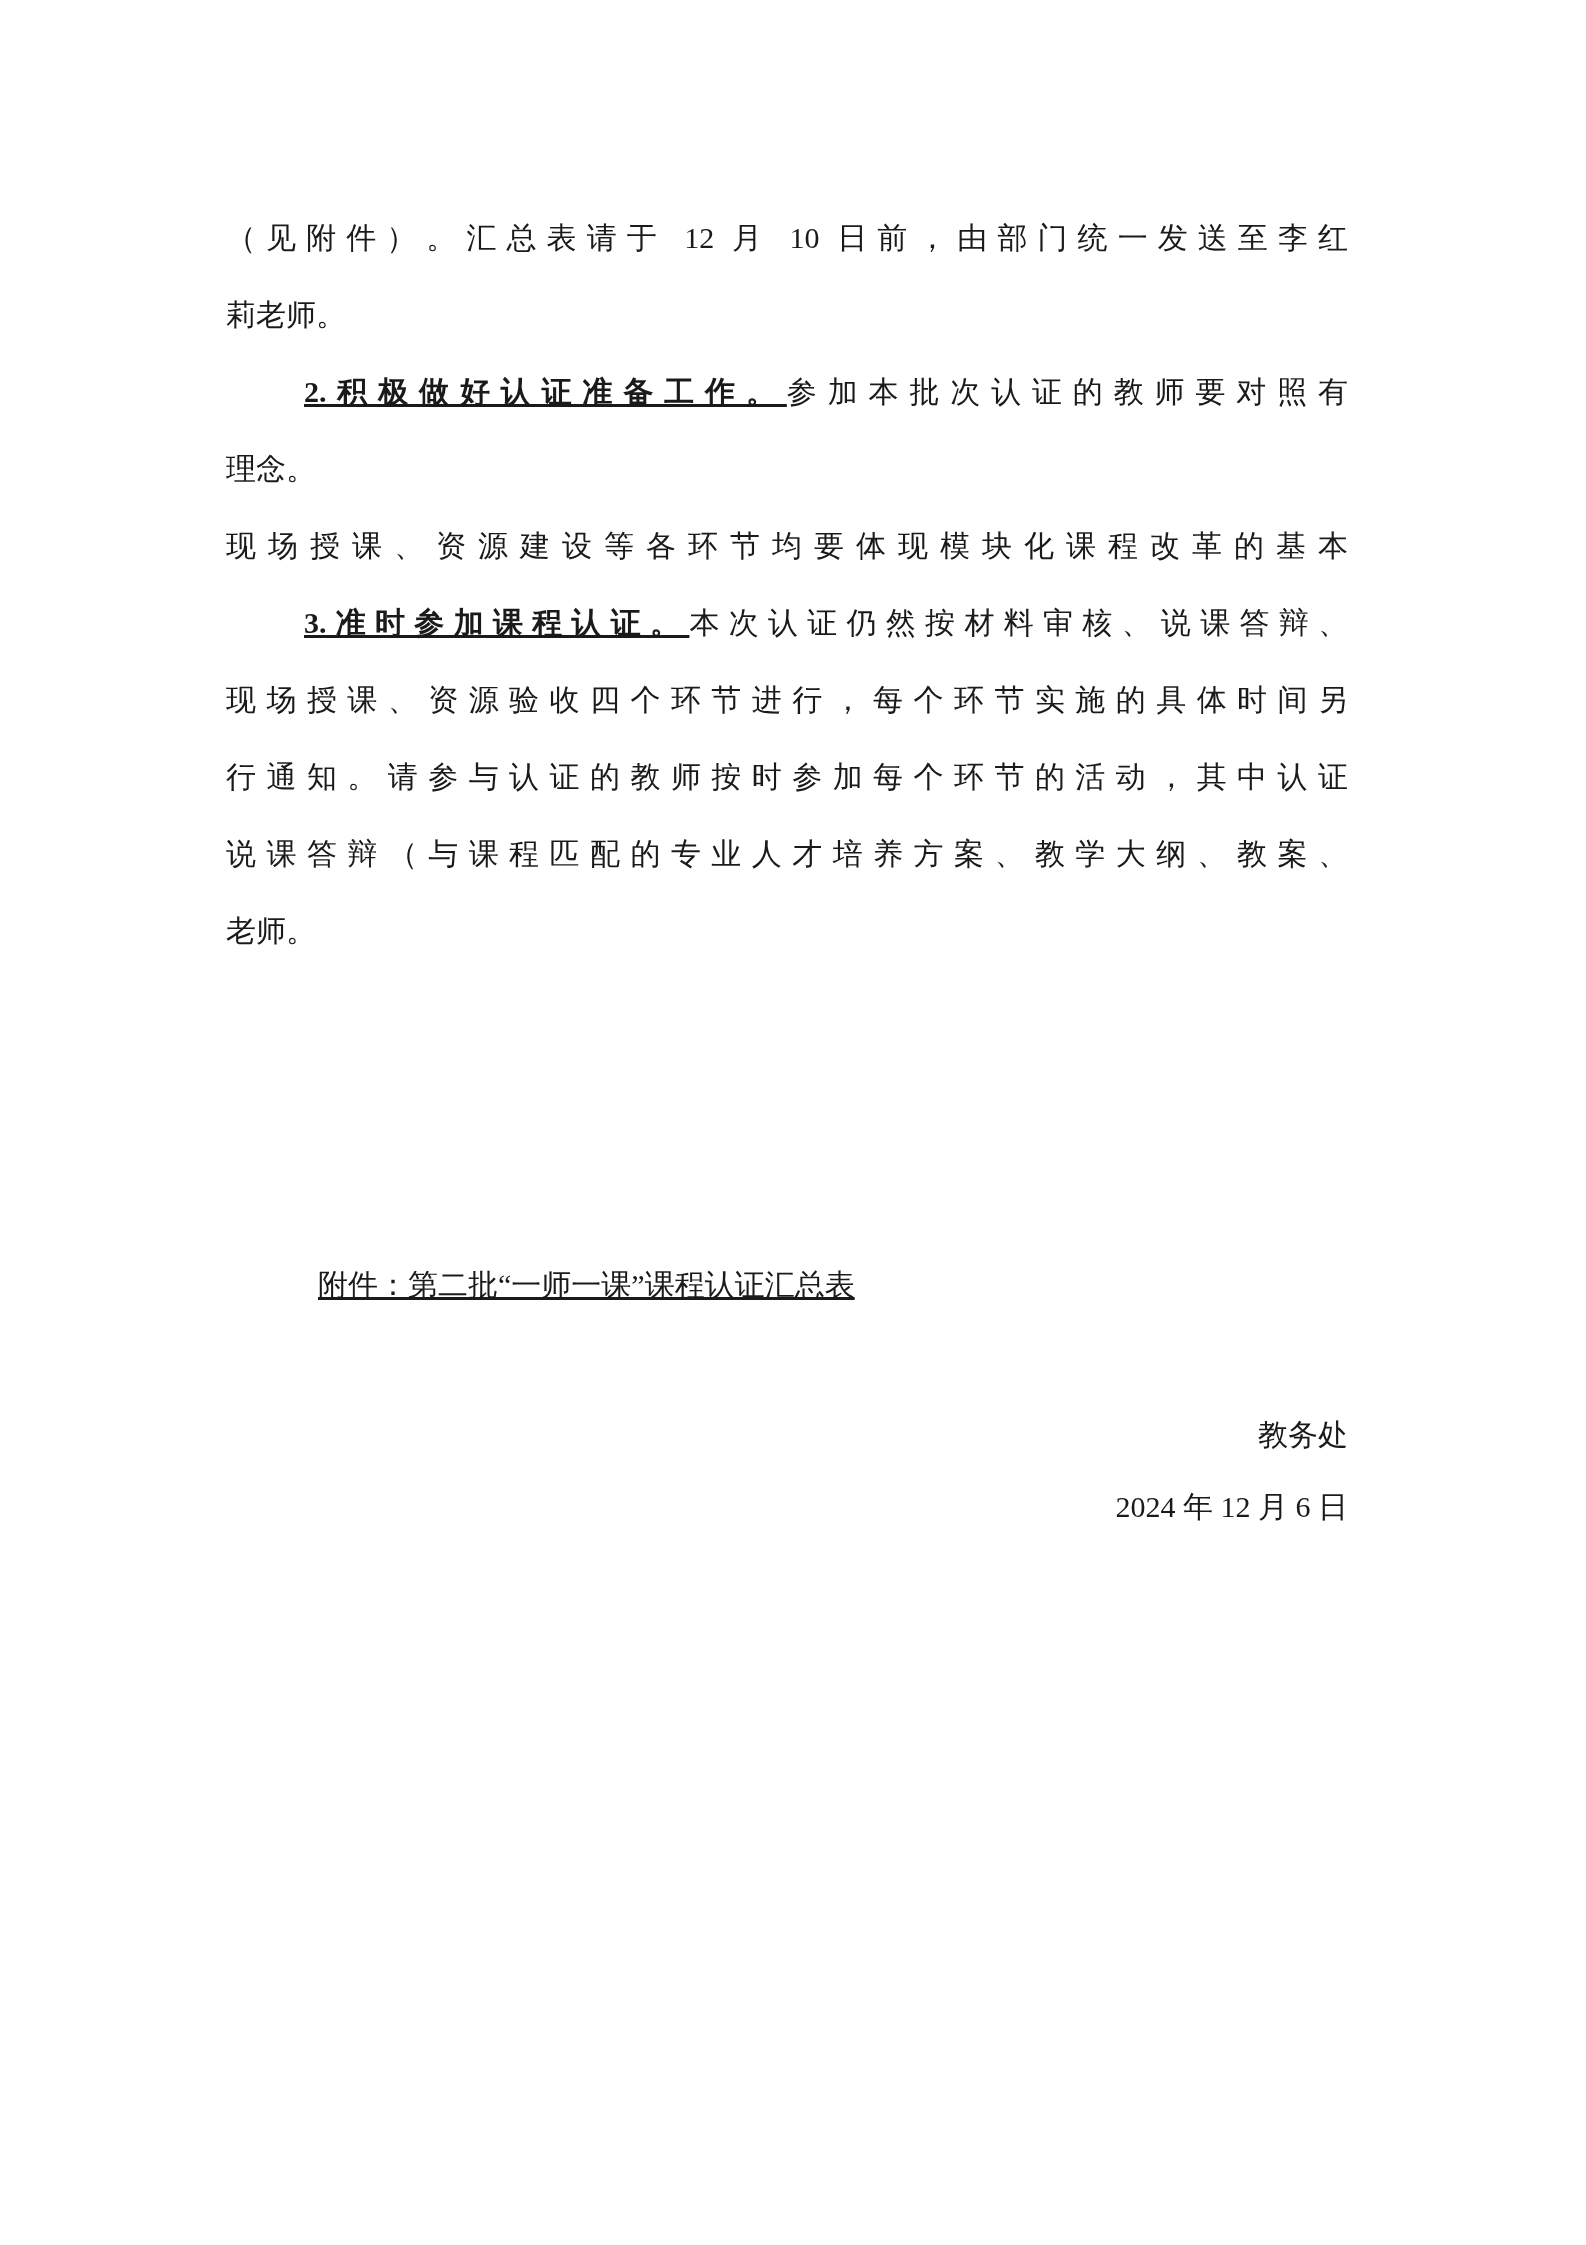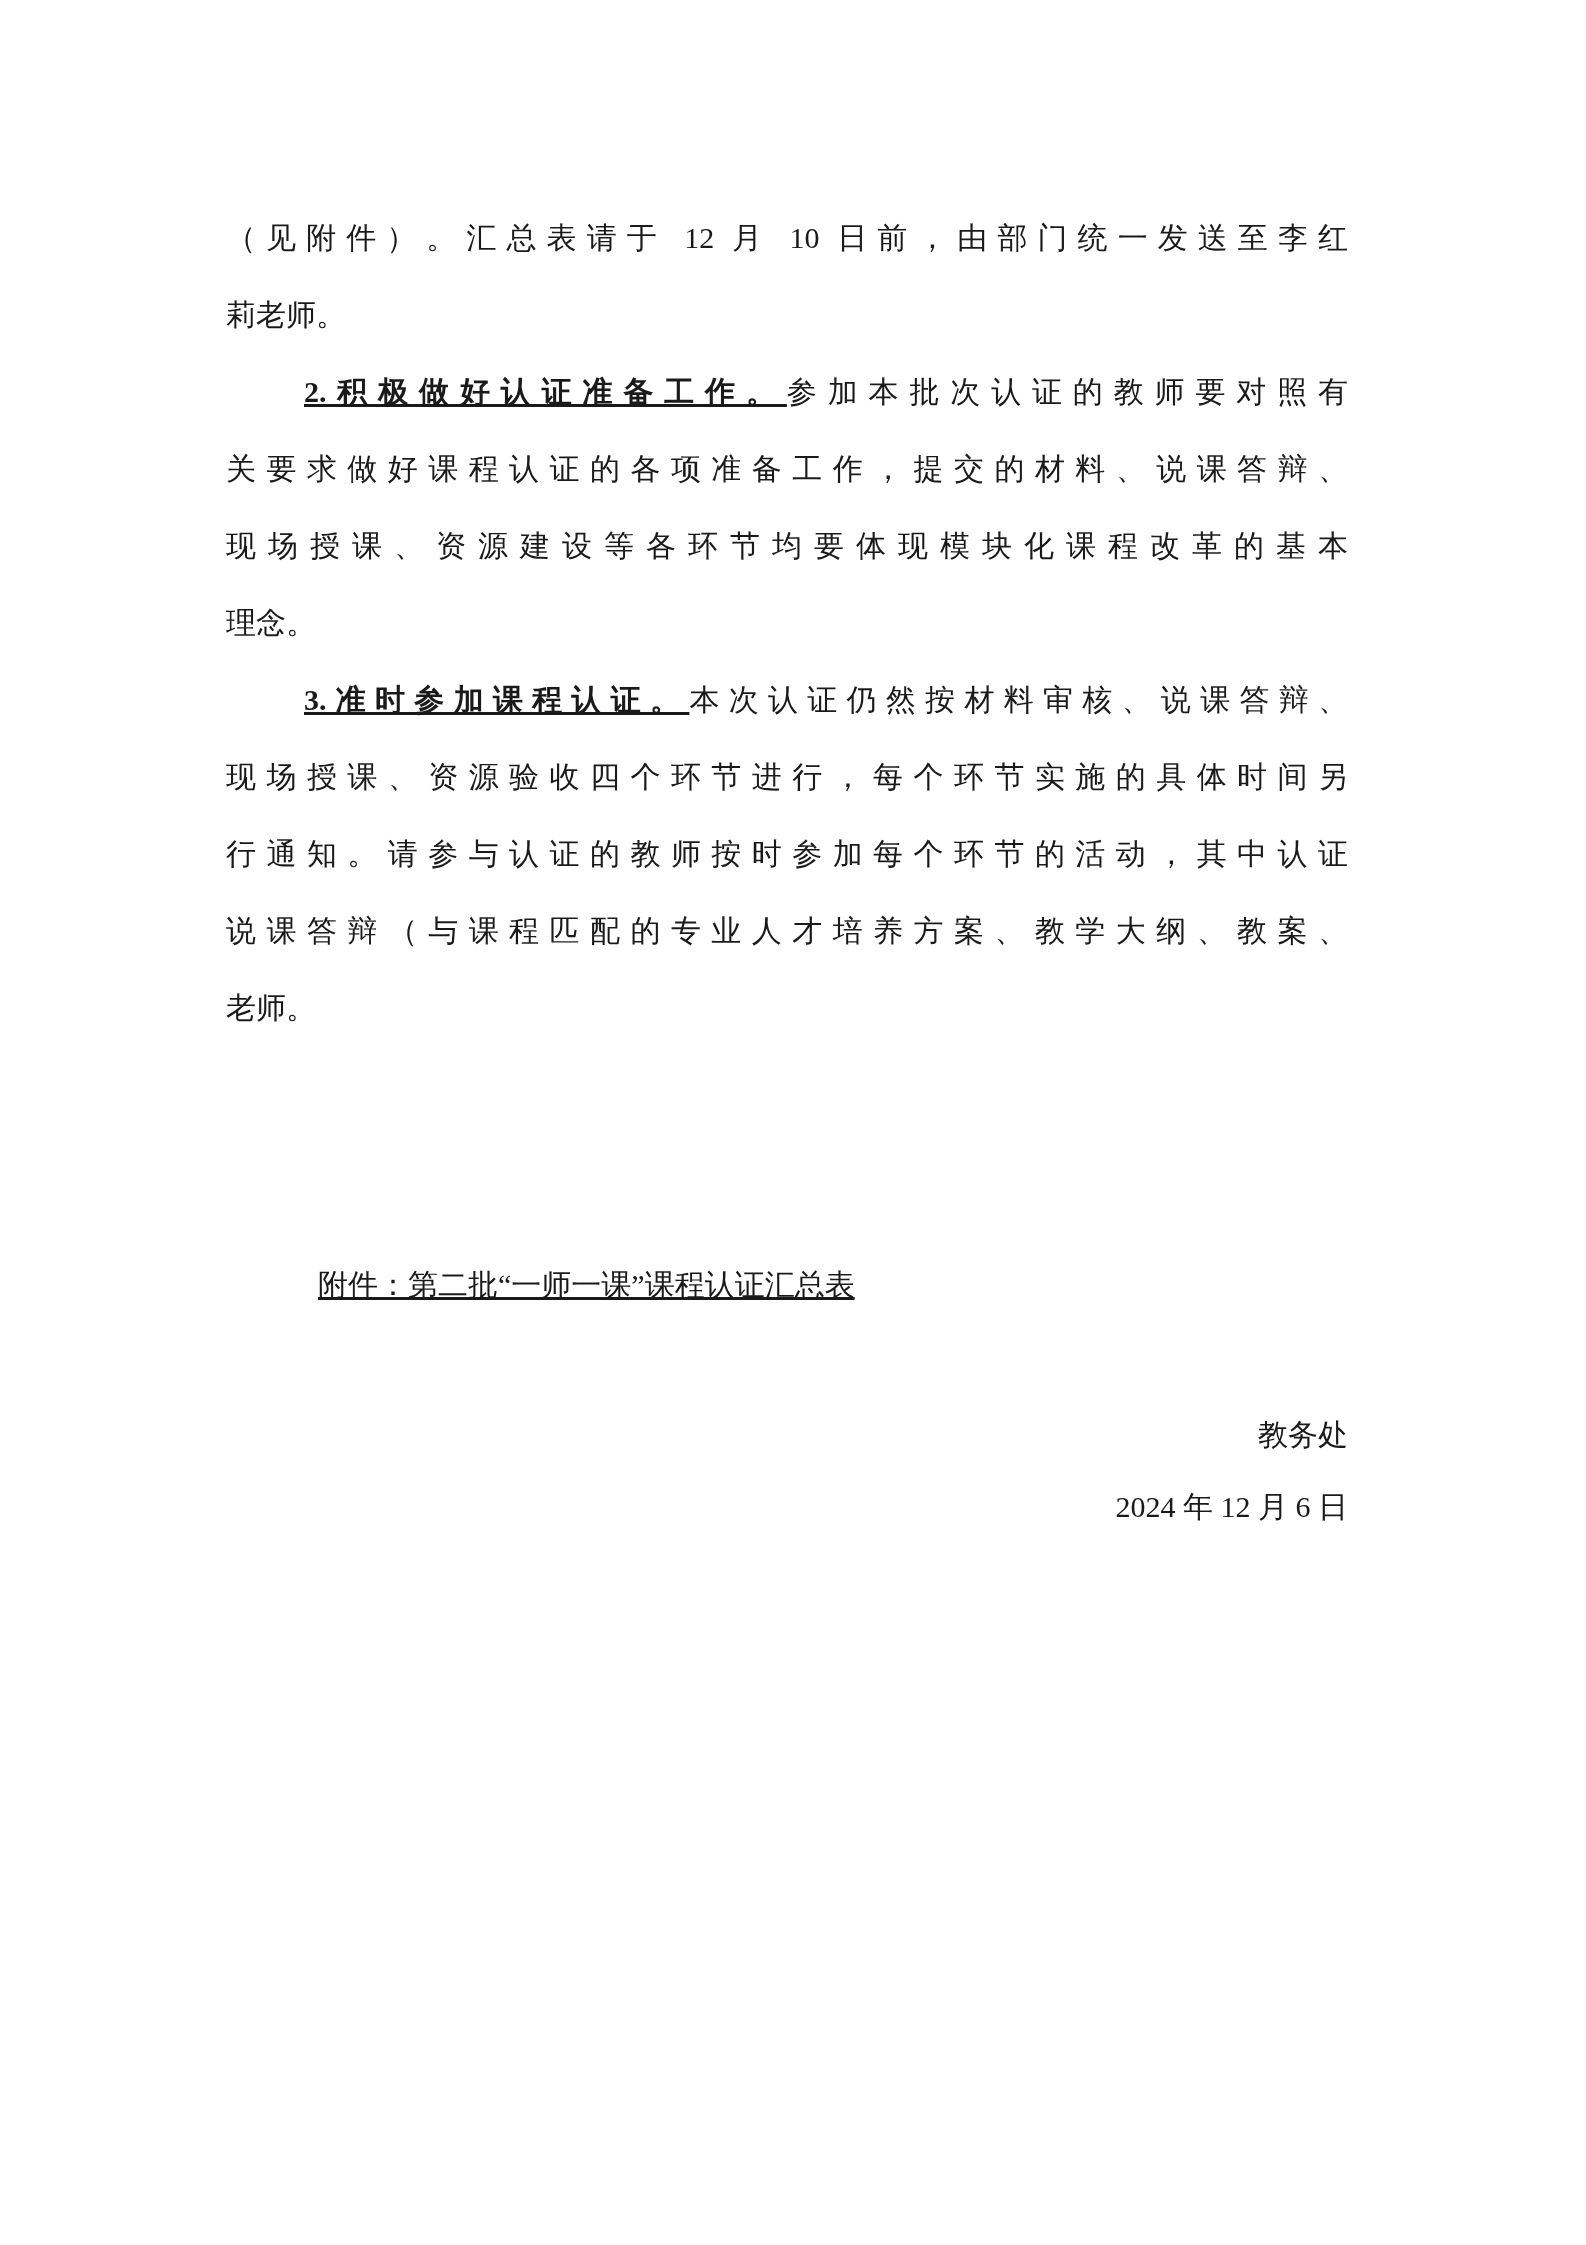--- a/index.html
+++ b/index.html
@@ -64,23 +64,22 @@
 </head>
 <body>
 
 <div class="page">
 
   <div class="textblock body-block">
     <div class="line">（见附件）。汇总表请于 12 月 10 日前，由部门统一发送至李红</div>
     <div class="line lastline">莉老师。</div>
 
     <div class="line indent"><span class="lead">2.积极做好认证准备工作。</span><span>参加本批次认证的教师要对照有</span></div>
-    <div class="line">关要求做好课程认证的各项准备工作，提交的材料、说课答辩、</div>
+    <div class="line lastline">理念。</div>
     <div class="line">现场授课、资源建设等各环节均要体现模块化课程改革的基本</div>
-    <div class="line lastline">理念。</div>
 
     <div class="line indent"><span class="lead">3.准时参加课程认证。</span><span>本次认证仍然按材料审核、说课答辩、</span></div>
     <div class="line">现场授课、资源验收四个环节进行，每个环节实施的具体时间另</div>
     <div class="line">行通知。请参与认证的教师按时参加每个环节的活动，其中认证</div>
     <div class="line">说课答辩（与课程匹配的专业人才培养方案、教学大纲、教案、</div>
     <div class="line lastline">老师。</div>
   </div>
 
   <div class="textblock attachment-block">
     <div class="line">附件：第二批“一师一课”课程认证汇总表</div>

